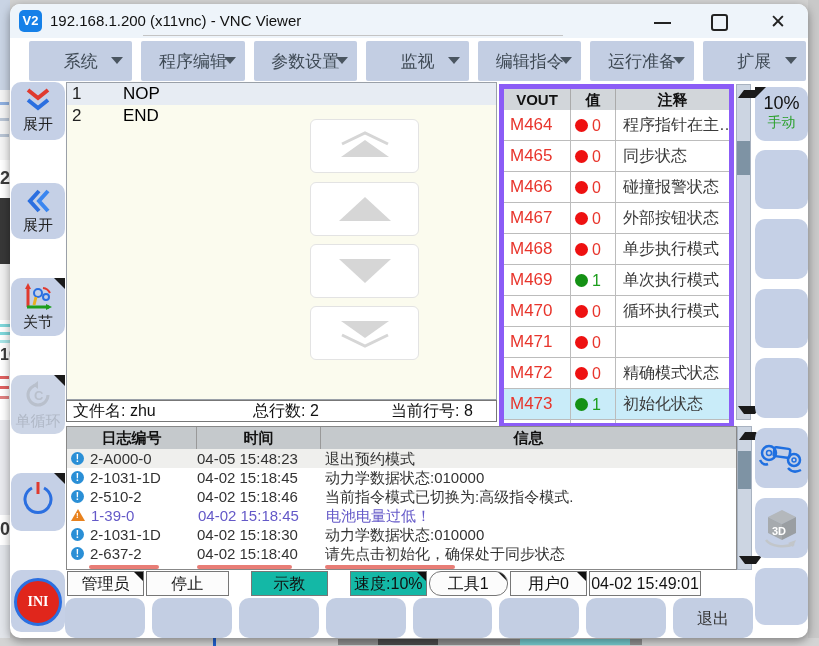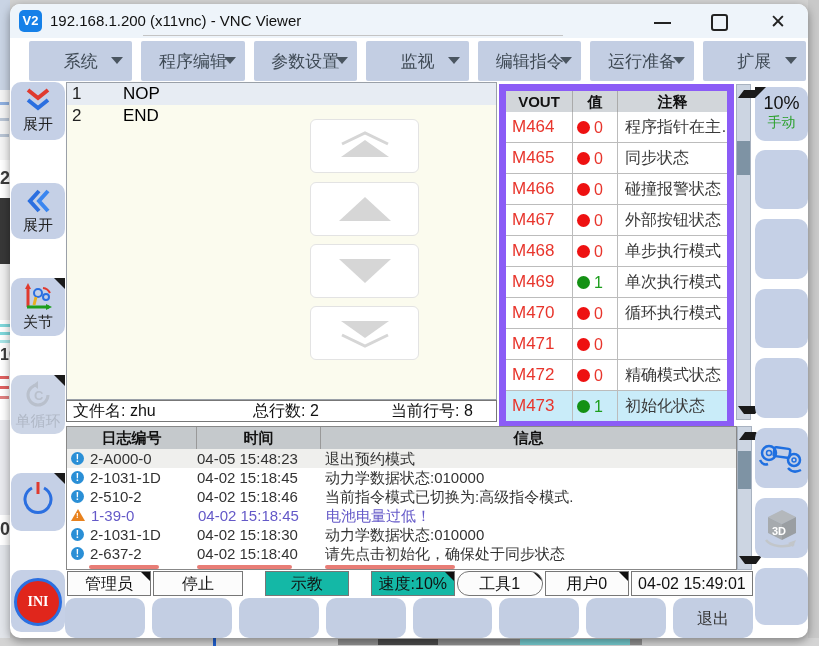--- a/index.html
+++ b/index.html
@@ -63,21 +63,21 @@
   .nav-btn{position:absolute;left:243px;width:107px;height:52px;background:#fff;border:1px solid #e3e3e3;
            border-radius:6px;display:flex;align-items:center;justify-content:center;cursor:pointer;}
 
   
   .fileinfo{position:absolute;left:56px;top:396px;width:431px;height:22px;background:#fff;border:1px solid #777;
             box-sizing:border-box;font-size:16px;color:#111;line-height:20px;}
   .fileinfo span{position:absolute;white-space:nowrap;}
   .fi-name{left:6px;} .fi-total{left:186px;} .fi-cur{left:324px;}
 
   
-  .vout{position:absolute;left:489px;top:80px;width:235px;height:344px;background:#f97316;border:7px solid #8b5cf6;
+  .vout{position:absolute;left:489px;top:80px;width:235px;height:344px;background:#f97316;border:5px solid #8b5cf6;
         box-sizing:border-box;overflow:hidden;}
   .vhead{display:flex;height:21px;background:#d2d6da;font-size:15px;font-weight:bold;color:#111;line-height:21px;text-align:center;}
   .vh1{width:67px;border-right:1px solid #aaa;box-sizing:border-box;}
   .vh2{width:45px;border-right:1px solid #aaa;box-sizing:border-box;}
   .vh3{flex:1;}
   .vrow{display:flex;height:30px;border-bottom:1px solid #bcbcbc;line-height:29px;background:#fff;}
   .vrow.hl{background:#c9ecf9;}
   .vc{box-sizing:border-box;overflow:hidden;white-space:nowrap;}
   .vid{width:67px;padding-left:6px;color:#e8352c;font-size:17px;border-right:1px solid #bcbcbc;}
   .vval{width:45px;border-right:1px solid #bcbcbc;display:flex;align-items:center;padding-left:4px;gap:4px;}
@@ -108,21 +108,21 @@
   .licon.warn{width:0;height:0;background:none;border-left:7px solid transparent;border-right:7px solid transparent;border-bottom:12px solid #e8821e;margin-top:-2px;}
   .licon.warn::after{content:"!";position:absolute;left:-2px;top:2px;width:4px;color:#fff;font-size:8px;font-weight:bold;line-height:10px;}
   .lid{width:107px;white-space:nowrap;overflow:hidden;}
   .ltime{width:124px;white-space:nowrap;overflow:hidden;}
   .lmsg{flex:1;white-space:nowrap;overflow:hidden;padding-left:4px;}
   .lrow.warn-row .lid,.lrow.warn-row .ltime,.lrow.warn-row .lmsg{color:#6459c8;}
   .log-partial{position:relative;height:8px;overflow:hidden;}
   .log-partial i{position:absolute;top:2px;height:4px;background:#e87d76;border-radius:2px;}
 
   
-  .statusbar{position:absolute;left:57px;top:567px;width:686px;height:25px;display:flex;gap:2px;}
+  .statusbar{position:absolute;left:57px;top:567px;width:634px;height:25px;display:flex;gap:2px;}
   .st-item{position:relative;background:#fcfcfc;border:1px solid #777;box-sizing:border-box;color:#111;
            font-size:16px;text-align:center;line-height:23px;white-space:nowrap;cursor:pointer;overflow:hidden;}
   .st-item.green{background:#14b8a6;margin-left:20px;}
   .statusbar .st-item:nth-child(1){width:88px;}
   .statusbar .st-item:nth-child(2){width:94px;}
   .statusbar .st-item:nth-child(3){width:88px;}
   .statusbar .st-item:nth-child(4){width:88px;}
   .statusbar .st-item:nth-child(5){width:90px;border-radius:12px;}
   .statusbar .st-item:nth-child(6){width:88px;}
   .statusbar .st-item:nth-child(7){width:128px;cursor:default;}

